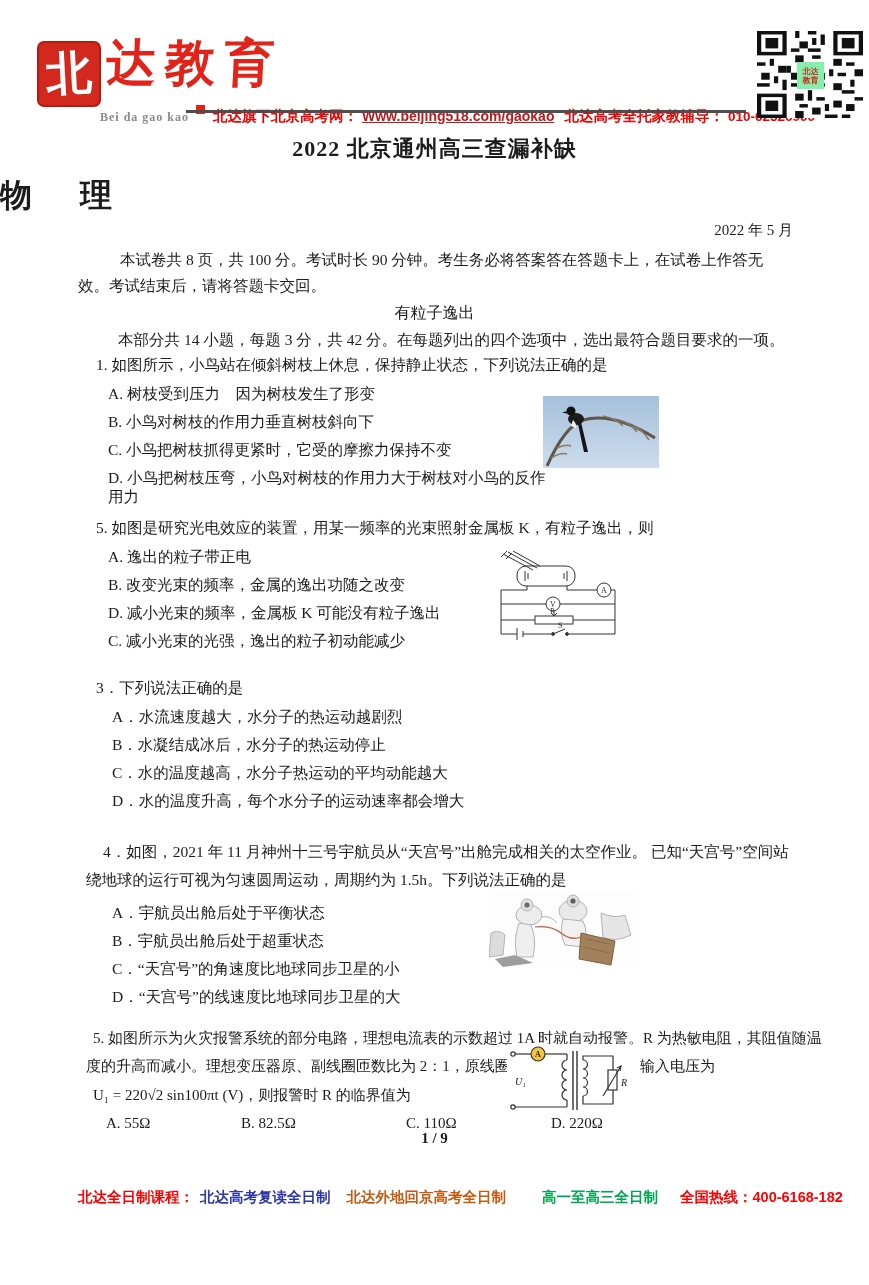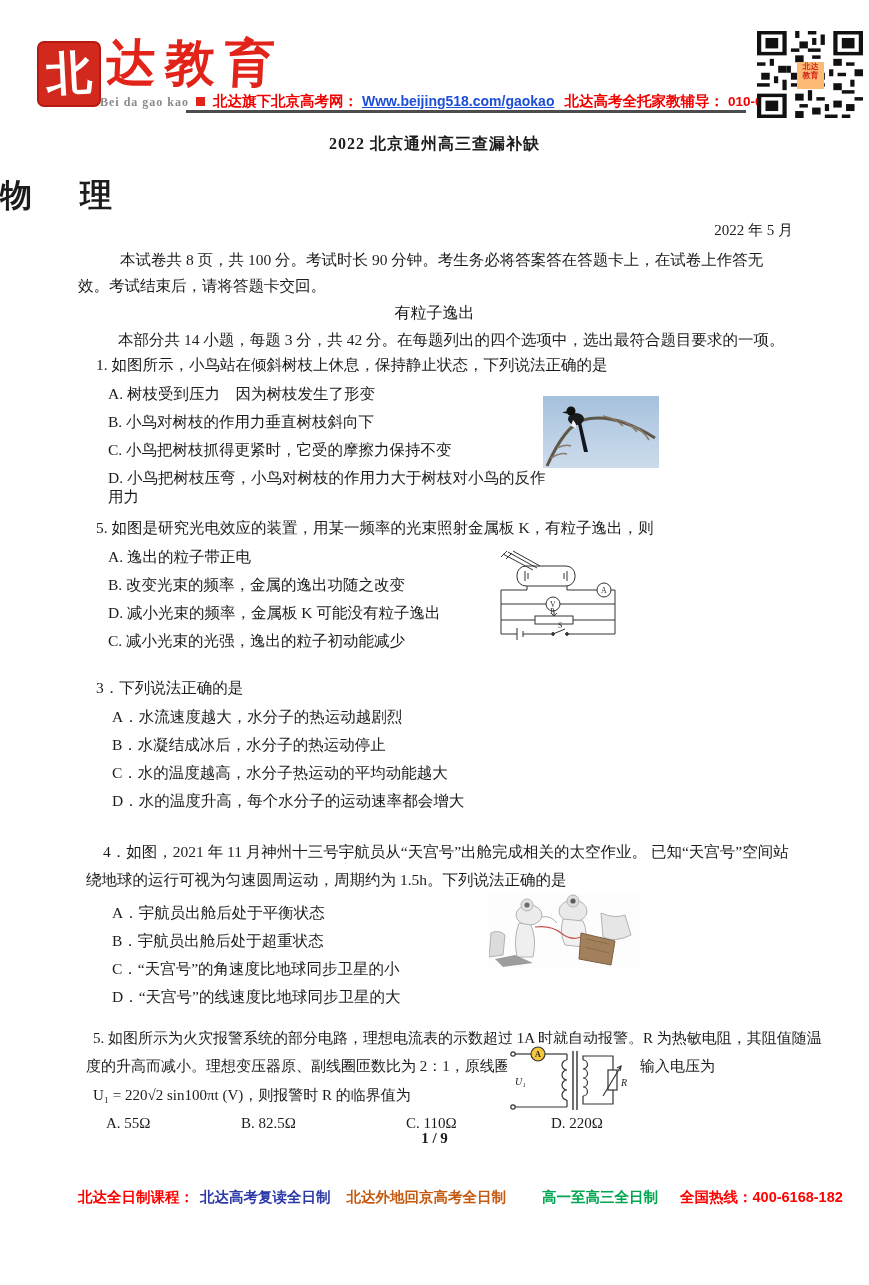--- a/index.html
+++ b/index.html
@@ -20,32 +20,32 @@
   .brand-script {
     position:absolute; left:106px; top:30px;
     color:#e2231a; font-size:50px; font-weight:bold; letter-spacing:9px;
     font-family:"Liberation Serif",serif; transform:skewX(-3deg);
     white-space:nowrap;
   }
   .tagline { position:absolute; left:100px; top:92px; display:flex; align-items:baseline; white-space:nowrap; }
   .tagline .en { color:#8a8a8a; font-size:12px; font-weight:bold; letter-spacing:1px; }
   .tagline .bullet { width:9px; height:9px; background:#e2231a; display:inline-block; margin:0 8px 0 7px; align-self:center; }
   .tagline .red { color:#f20000; font-size:14.5px; font-weight:bold; font-family:"Liberation Sans",sans-serif; }
-  .tagline .link { color:#1d4ed8; font-size:14px; font-weight:bold; text-decoration:underline; margin:1px 10px 0 4px; font-family:"Liberation Sans",sans-serif; }
+  .tagline .link { color:#b91c1c; font-size:14px; font-weight:bold; text-decoration:underline; margin:16px 10px 0 4px; font-family:"Liberation Sans",sans-serif; }
   .tagline .phone { color:#f20000; font-size:13.5px; font-weight:bold; font-family:"Liberation Sans",sans-serif; margin-left:4px; }
   .header-rule { position:absolute; left:186px; top:110px; width:560px; height:3px; background:#4d4d4d; }
   .qr { position:absolute; left:757px; top:31px; width:106px; height:87px; }
   .qr-center {
     position:absolute; left:40px; top:31px; width:27px; height:27px;
-    background:#fdba74; display:flex; flex-direction:column; align-items:center; 
+    background:#86efac; display:flex; flex-direction:column; align-items:center; justify-content:center;
   }
   .qr-center div { color:#d2281e; font-size:8px; line-height:9px; font-weight:bold; }
 
   
-  .title { position:absolute; left:0; right:0; top:134px; text-align:center; font-size:16px; font-weight:bold; letter-spacing:1px; }
+  .title { position:absolute; left:0; right:0; top:134px; text-align:center; font-size:22px; font-weight:bold; letter-spacing:1px; }
   .subject { position:absolute; left:0; right:0; top:174px; text-align:left; font-size:32px; font-weight:bold; }
   .subject .s1 { margin-right:48px; }
   .date { position:absolute; right:76px; top:221px; font-size:15px; }
   .notice { position:absolute; left:78px; top:247px; width:716px; font-size:15.5px; line-height:26px; text-indent:42px; }
   .part-heading { position:absolute; left:0; right:0; top:303px; text-align:center; font-size:16px; }
   .part-intro { position:absolute; left:78px; top:330px; width:716px; font-size:15.5px; text-indent:40px; }
 
   
   .q { position:absolute; left:86px; width:716px; font-size:15.5px; }
   .q .stem { line-height:20px; text-indent:10px; }

